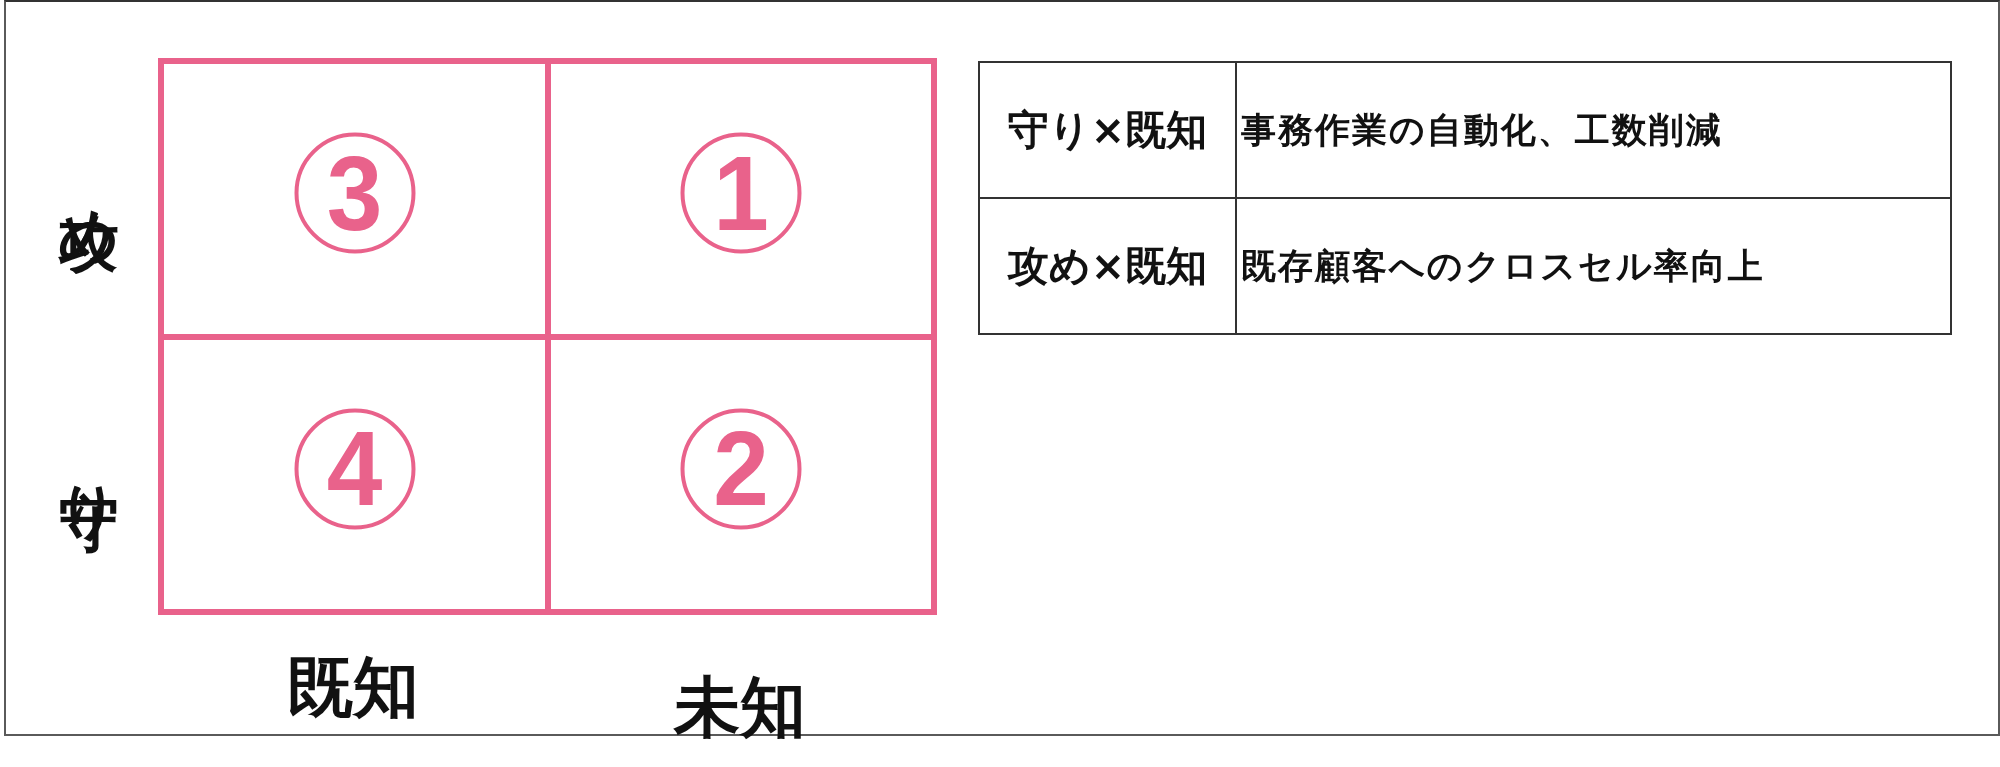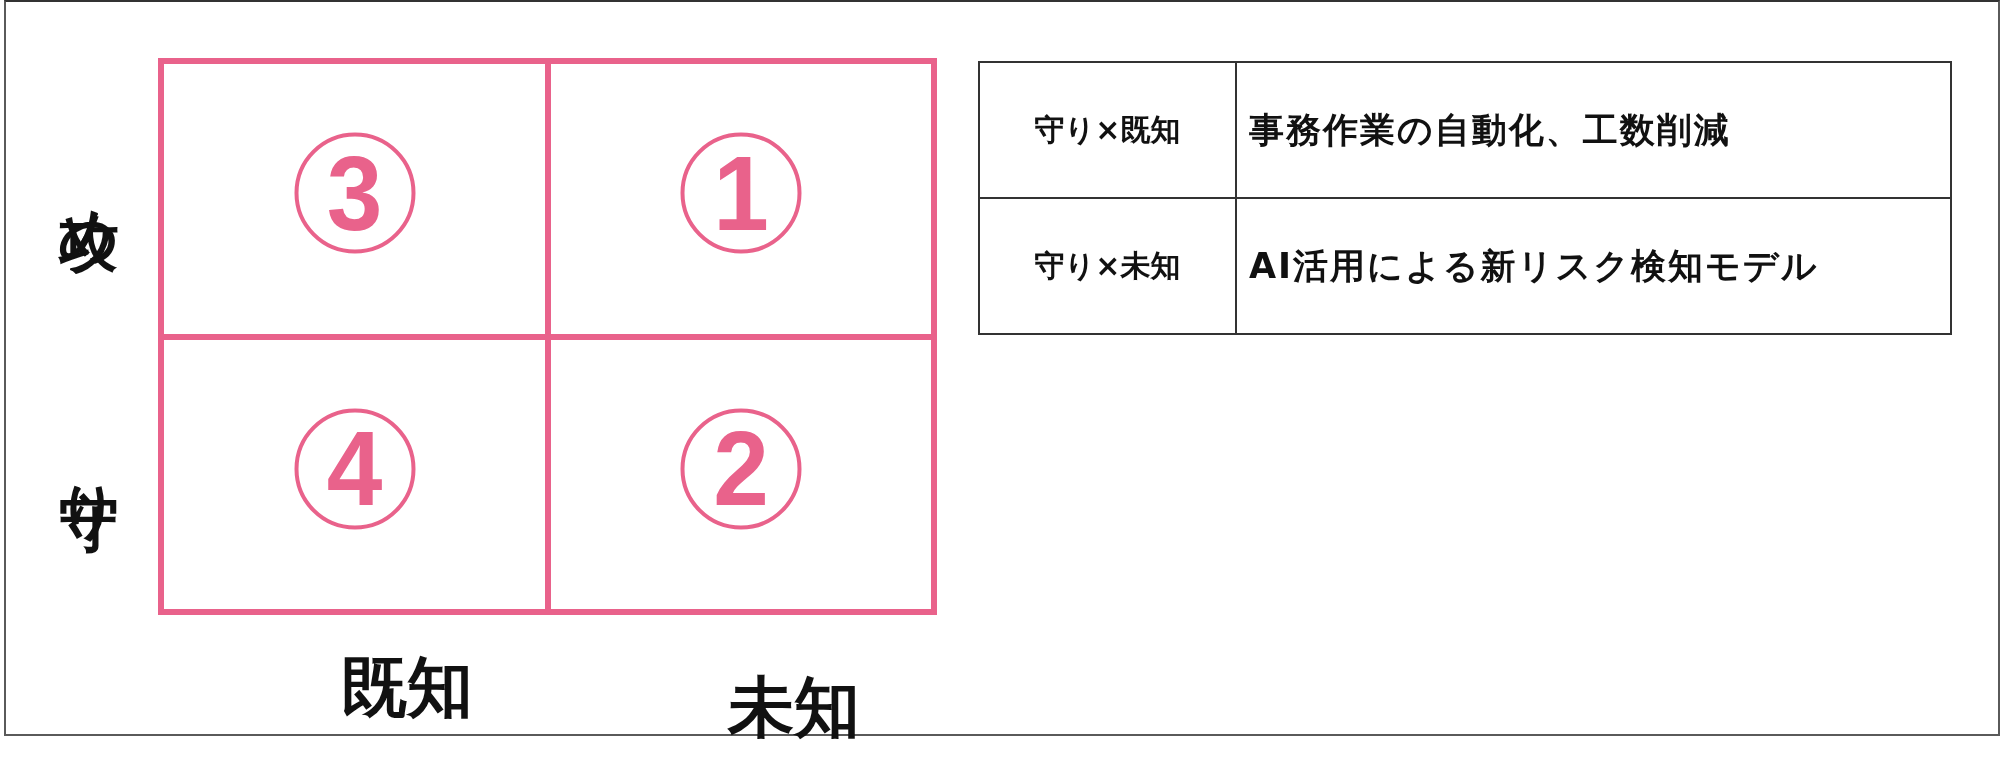--- a/index.html
+++ b/index.html
@@ -17,28 +17,28 @@
            border-radius: 50%; display: flex; align-items: center; justify-content: center;
            color: var(--pink); font-family: "Liberation Sans", sans-serif; font-weight: bold;
            font-size: 100px; line-height: 1; }
   .cell .badge { left: 50%; top: 50%; transform: translate(-50%, calc(-50% - 6px)); }
   .badge span { display: block; transform: scaleY(1.05); }
   .ylabel { position: absolute; left: 52px; width: 70px; font-size: 60px; font-weight: bold;
             line-height: 64px; text-align: center; writing-mode: vertical-rl; letter-spacing: 0px; }
   .ylabel.top { top: 133px; height: 134px; }
   .ylabel.bottom { top: 408px; height: 134px; }
   .xlabel { position: absolute; top: 648px; font-size: 66px; font-weight: bold; line-height: 80px;
-            text-align: right; width: 240px; }
+            text-align: center; width: 240px; }
   .xlabel.left { left: 233px; }
   .xlabel.right { left: 620px; margin-top: 20px; }
   .legend { position: absolute; left: 978px; top: 61px; width: 974px; border-collapse: collapse; }
   .legend td { border: 2px solid #333333; height: 134px; padding: 0; font-weight: bold;
                vertical-align: middle; }
-  .legend td.key { width: 255px; text-align: center; font-size: 30px; letter-spacing: 0px; }
-  .legend td.desc { text-align: left; padding-left: 12px; font-size: 35px; letter-spacing: 2px; }
+  .legend td.key { width: 255px; text-align: center; font-size: 41px; letter-spacing: 0px; }
+  .legend td.desc { text-align: left; padding-left: 4px; font-size: 35px; letter-spacing: 2px; }
   :root { --pink: #E9628B; }
 </style>
 </head>
 <body>
 
 <div class="frame"></div>
 
 <div class="ylabel top">攻め</div>
 <div class="ylabel bottom">守り</div>
 
@@ -68,17 +68,17 @@
 <div class="xlabel left">既知</div>
 <div class="xlabel right">未知</div>
 
 <table class="legend">
   <tbody>
     <tr>
       <td class="key">守り×既知</td>
       <td class="desc">事務作業の自動化、工数削減</td>
     </tr>
     <tr>
-      <td class="key">守り×未知</td>
-      <td class="desc">AI活用による新リスク検知モデル</td>
+      <td class="key">攻め×既知</td>
+      <td class="desc">既存顧客へのクロスセル率向上</td>
     </tr>
   </tbody>
 </table>
 
 </body></html>

